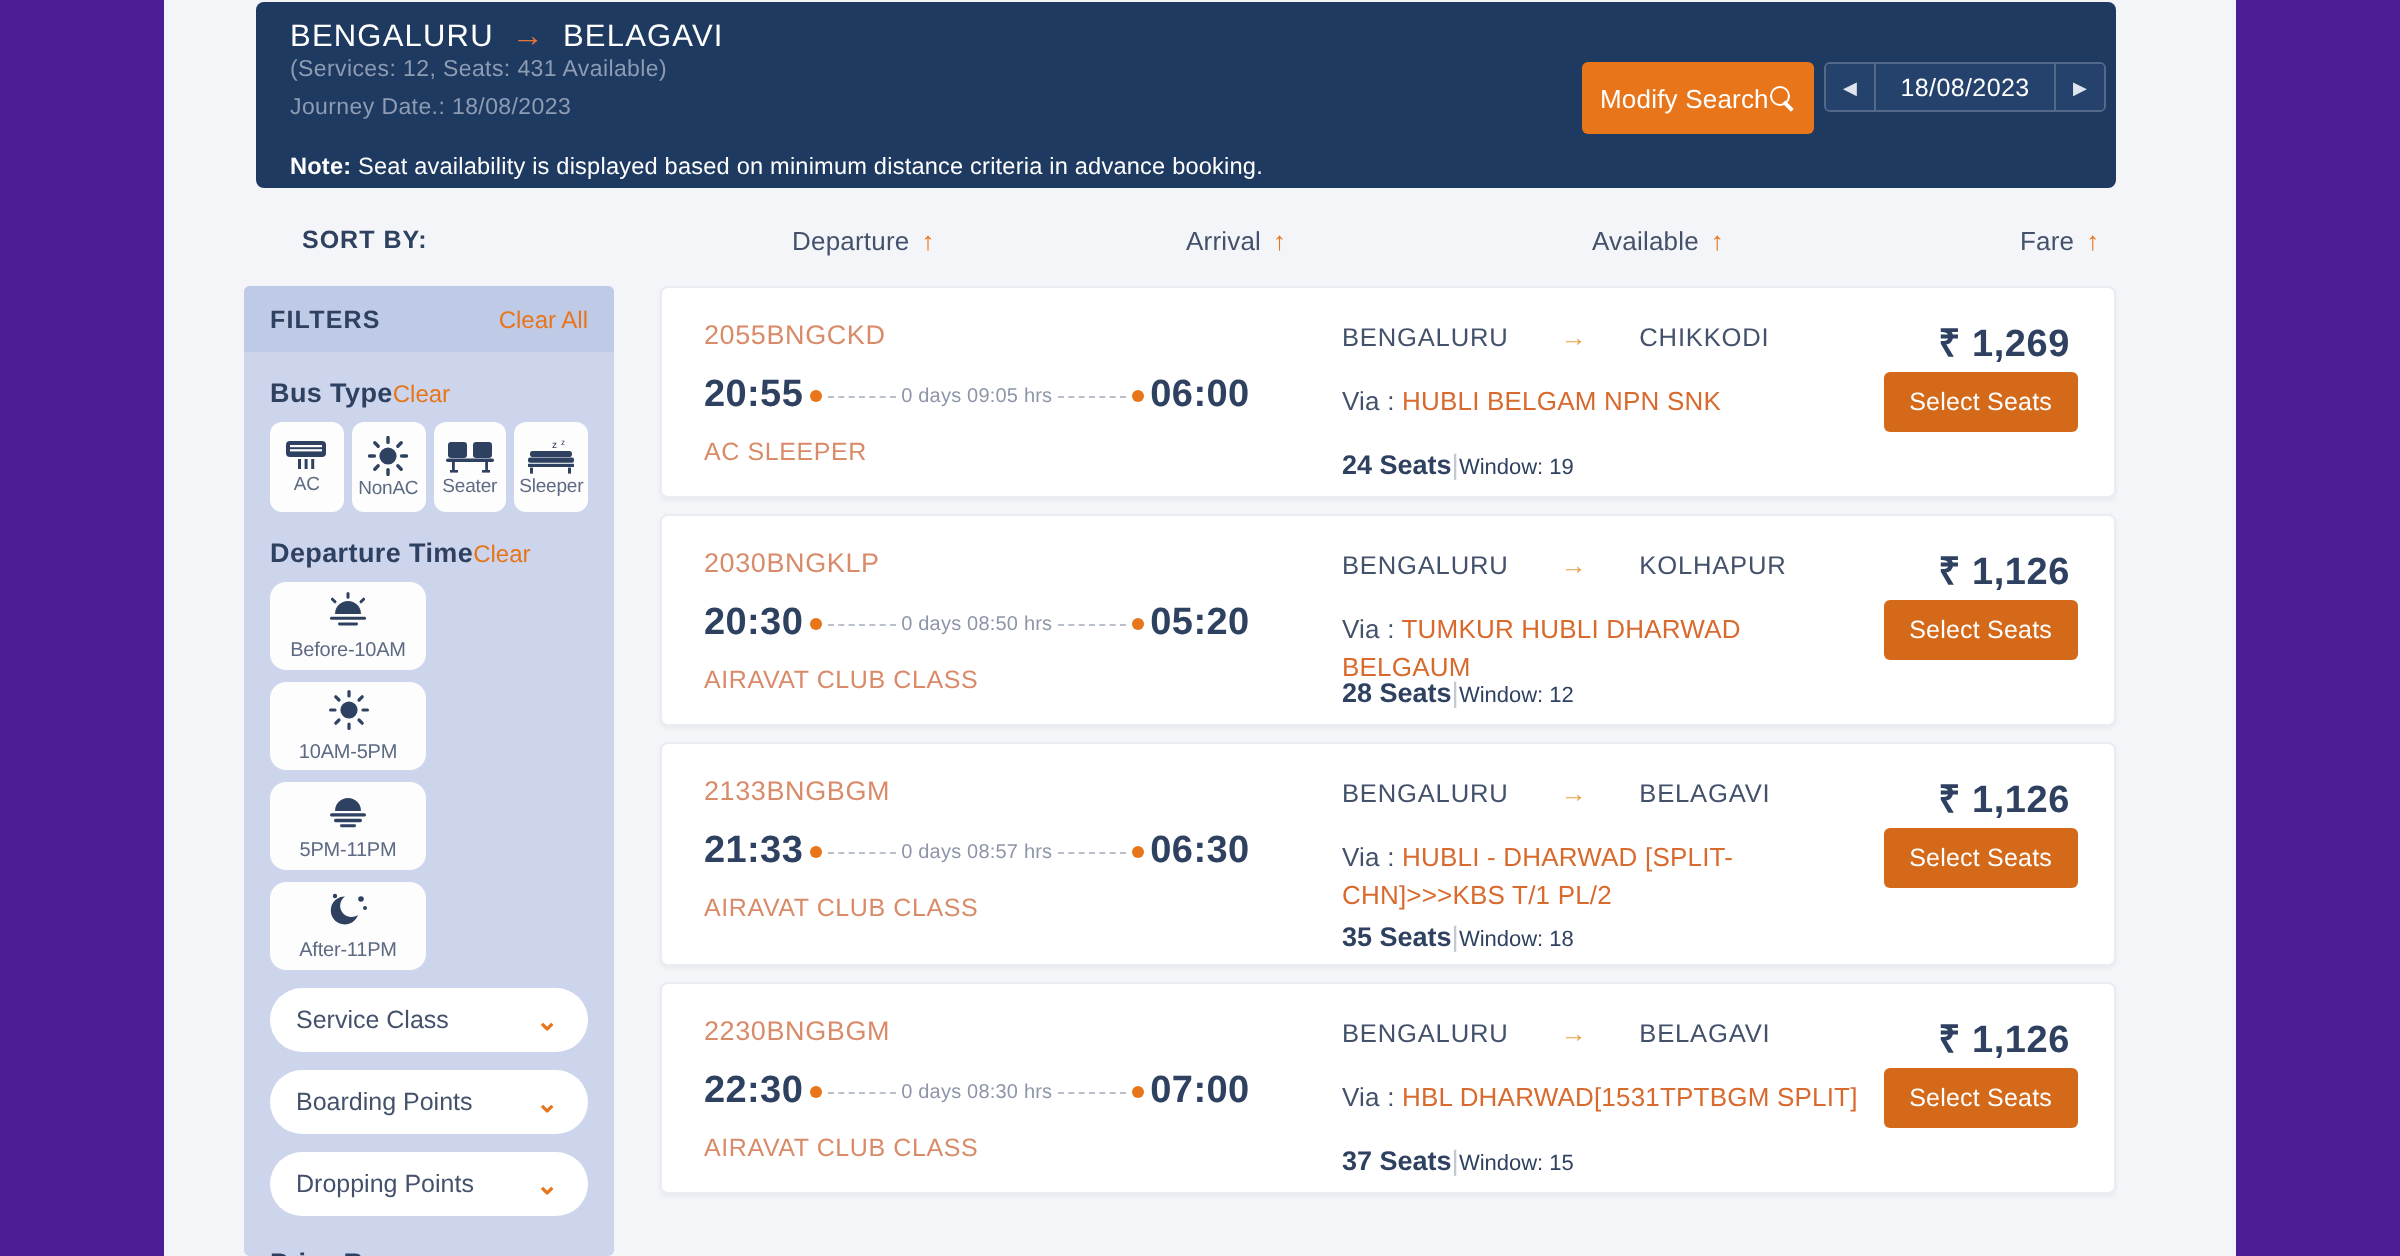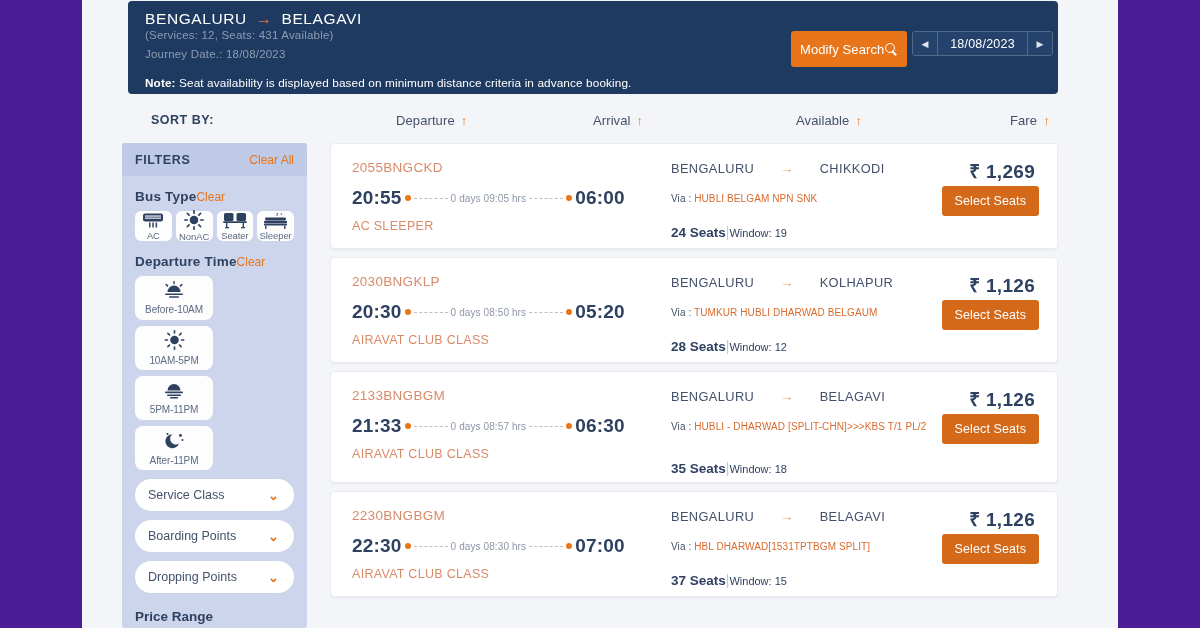--- a/index.html
+++ b/index.html
@@ -128,21 +128,21 @@
   .fgroup-head {
     display:flex; align-items:center; 
     margin-top: 13px; margin-bottom: 7px;
   }
   .fgroup-title { font-size: 13.5px; font-weight:bold; color:#2f4160; letter-spacing:.2px; }
   .fgroup-clear { font-size: 12px; color:#e8751a; cursor:pointer; }
 
   .chip-row { display:flex; gap: 4px; }
   .chip {
     background:#fdfdfe; border-radius: 6px;
-    width: 39px; height: 30px;
+    width: 39px; height: 45px;
     display:flex; flex-direction:column; align-items:center; justify-content:center;
     gap: 1px; cursor:pointer;
   }
   .chip-label { font-size: 9.5px; color:#5d6a82; letter-spacing:-.1px; }
   .chip svg { display:block; }
 
   .chip-row2 { display:flex; gap: 6px; flex-wrap: wrap; }
   .chip-wide {
     background:#fdfdfe; border-radius: 8px;
     width: 78px; height: 44px;
@@ -198,21 +198,21 @@
   }
 
   .c-route {
     position:absolute; left: 340px; top: 17px;
     display:flex; align-items:center; gap: 26px;
     font-size: 12.8px; color:#44516b; letter-spacing:.4px;
   }
   .c-route .arw { color:#e8a04b; font-size: 13px; }
   .c-via {
     position:absolute; left: 340px; top: 48px; width: 258px;
-    font-size: 10px; color:#44516b; letter-spacing:.1px; line-height: 1.45;
+    font-size: 13px; color:#44516b; letter-spacing:.1px; line-height: 1.45;
   }
   .c-via .via-lbl { color:#44516b; }
   .c-via .via-val { color:#d96a2e; }
   .c-seats {
     position:absolute; left: 340px; top: 80px;
     display:flex; align-items:baseline; gap: 0;
   }
   .c-seats-n { font-size: 13.5px; font-weight:bold; color:#2f4160; }
   .c-seats-sep { color:#c3c9d4; font-size: 14px; }
   .c-seats-w { font-size: 11px; color:#2f4160; }

